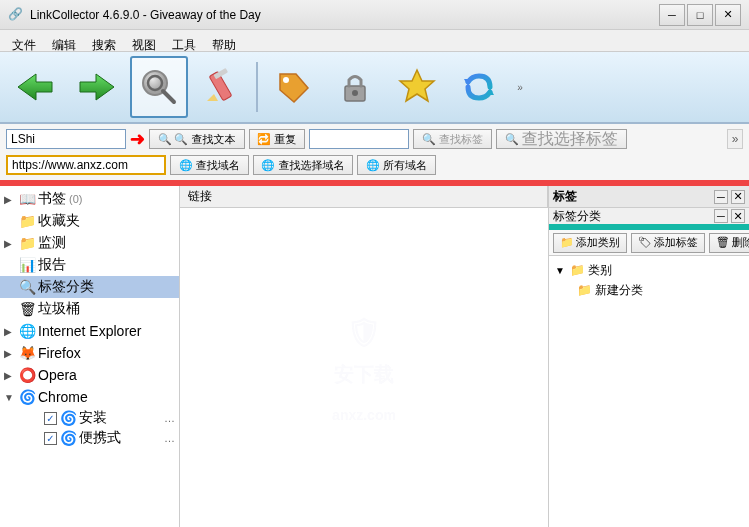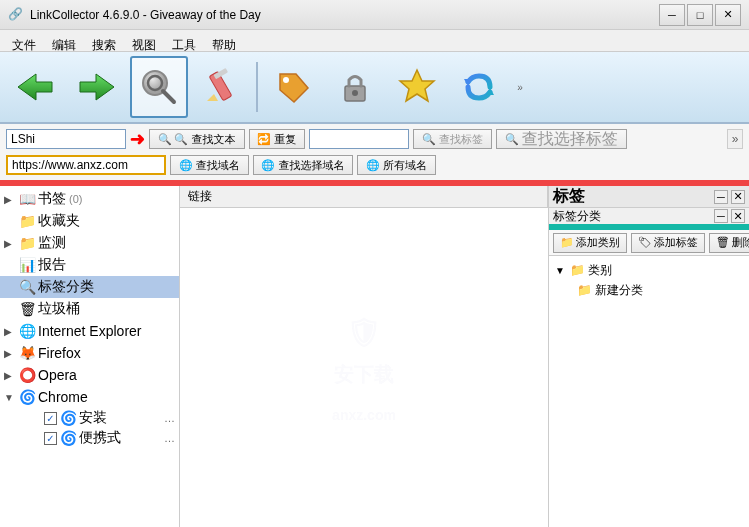--- a/index.html
+++ b/index.html
@@ -211,21 +211,21 @@
     }
     .tags-header {
       display: flex;
       align-items: center;
       justify-content: space-between;
       background: #e8e8e8;
       border-bottom: 1px solid #ccc;
       height: 22px;
       padding: 0 4px;
     }
-    .tags-header-text { font-size: 16px; font-weight: bold; }
+    .tags-header-text { font-size: 12px; font-weight: bold; }
     .tags-header-btn {
       font-size: 11px; cursor: pointer;
       width: 14px; height: 14px;
       display: flex; align-items: center; justify-content: center;
       border: 1px solid #aaa;
       background: #f0f0f0;
     }
     .tags-sub-header {
       display: flex;
       align-items: center;

